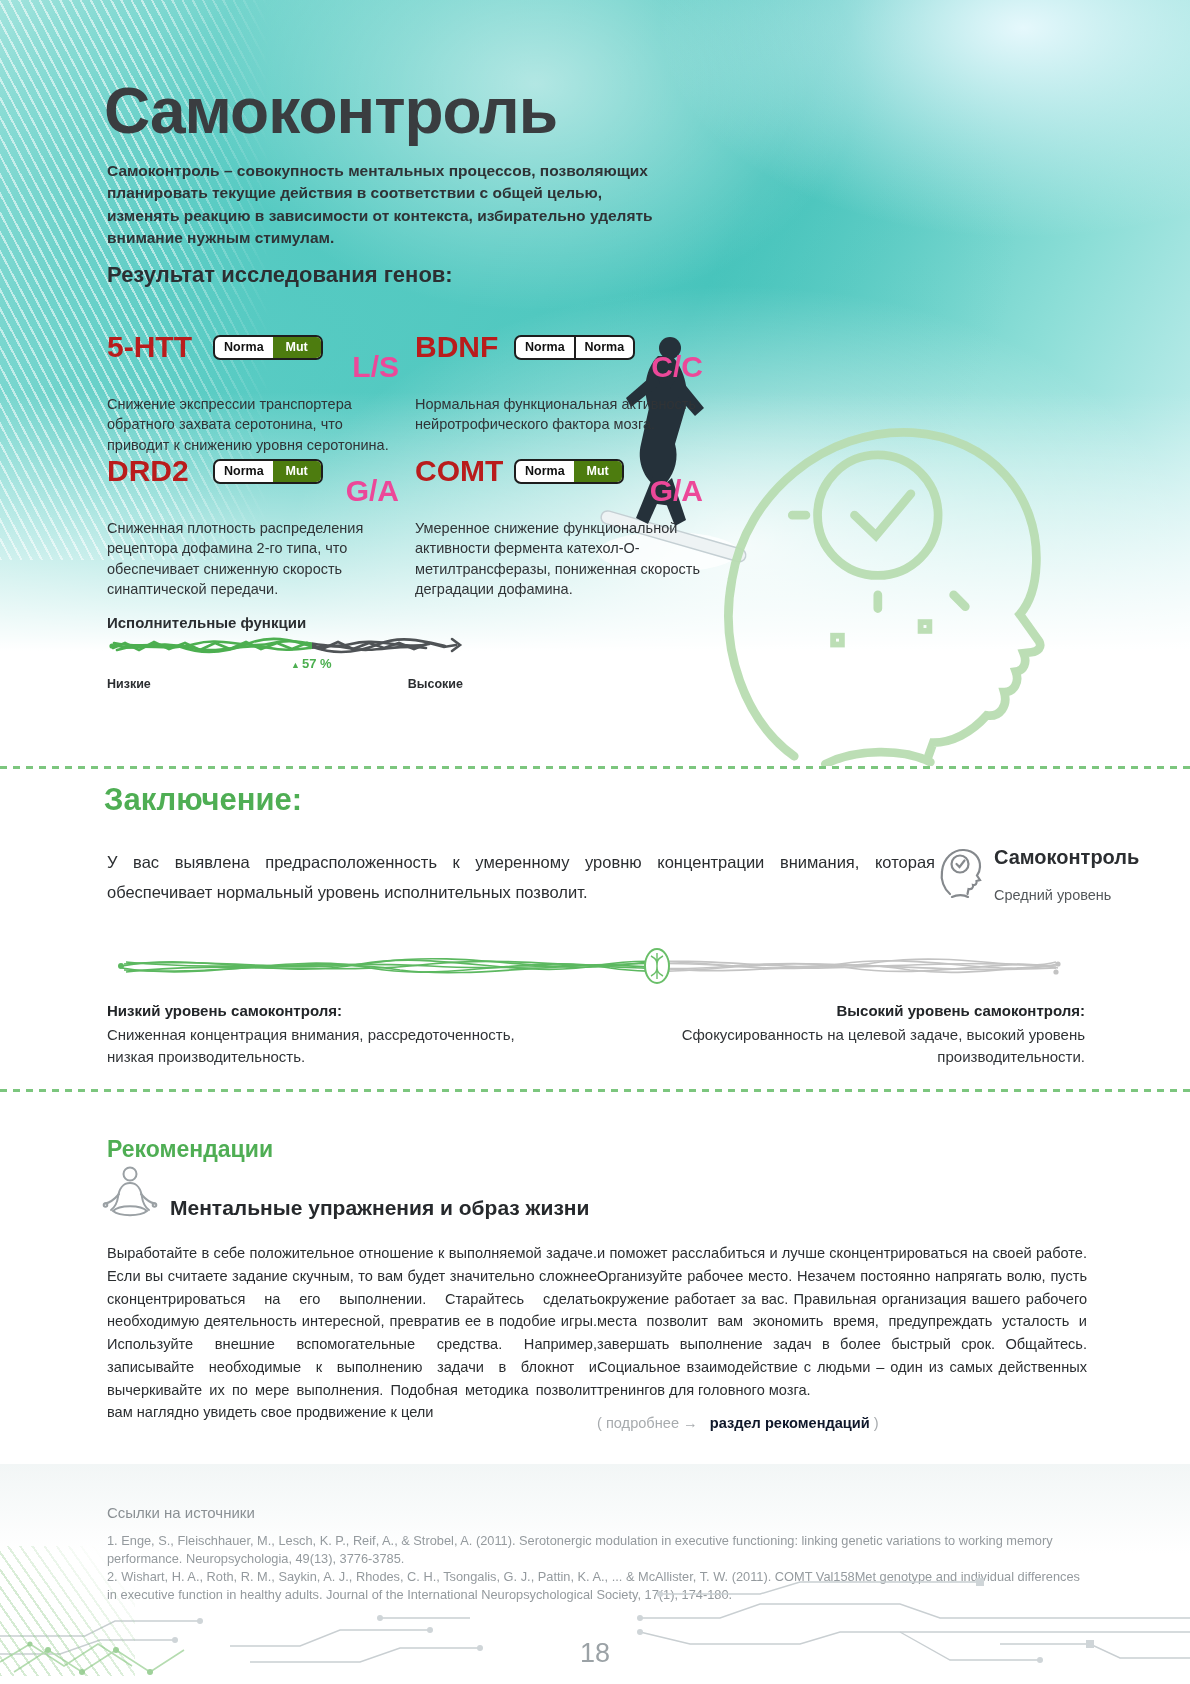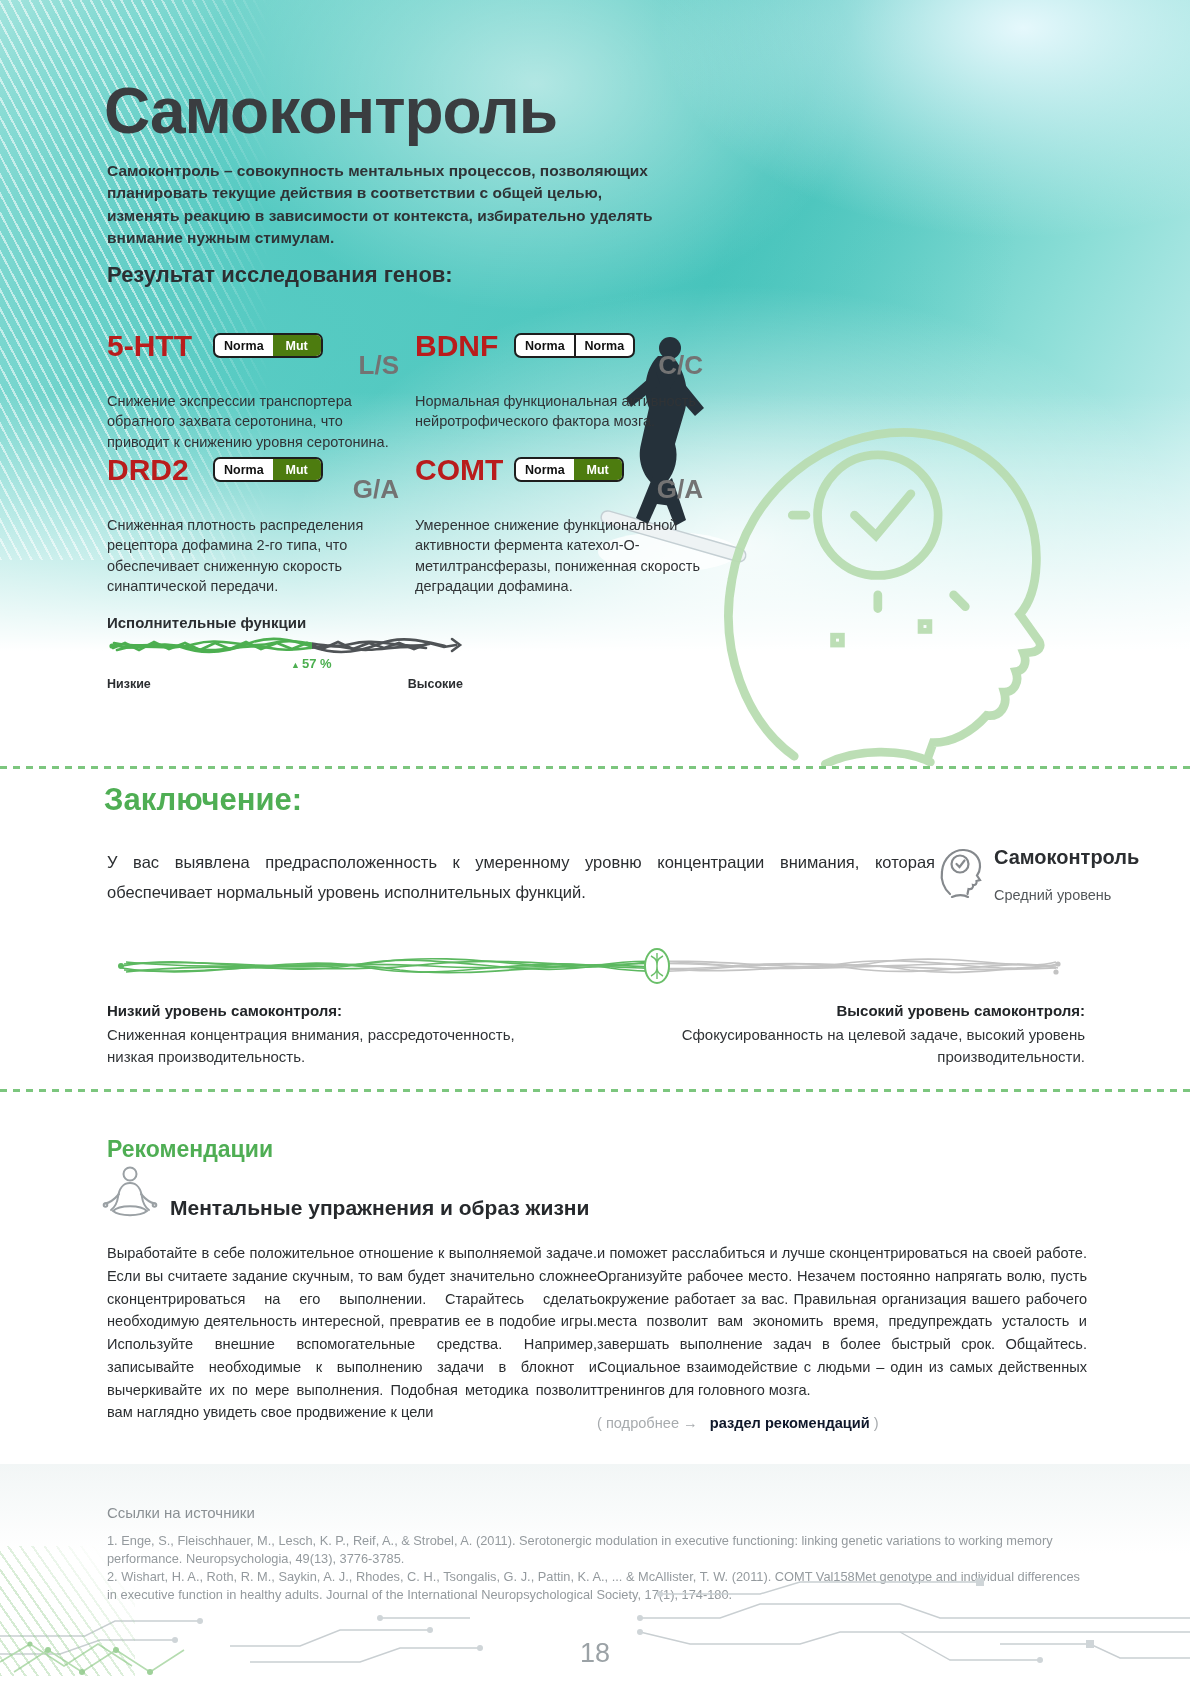--- a/index.html
+++ b/index.html
@@ -27,21 +27,21 @@
   .h-intro{position:absolute;left:107px;top:160px;width:560px;font-size:15.5px;line-height:1.45;font-weight:700;color:#2f3336;}
 
   
   .genes-h{position:absolute;left:107px;top:262px;font-size:22px;font-weight:700;color:#2c2f32;}
   .genes{position:absolute;left:107px;top:310px;width:600px;height:300px;}
   .gene{position:absolute;width:292px;}
   .g1{left:0;top:0;} .g2{left:308px;top:0;width:288px;} .g3{left:0;top:124px;} .g4{left:308px;top:124px;width:288px;}
   .ghead{display:flex;align-items:center;}
   .gname{font-size:30px;font-weight:700;color:#b91c1c;width:106px;}
   .g2 .gname,.g4 .gname{width:99px;}
-  .allele{margin-left:auto;font-size:26px;font-weight:700;color:#737373;margin-top:40px;}
+  .allele{margin-left:auto;font-size:30px;font-weight:700;color:#ec4899;margin-top:40px;}
   .badge{display:flex;border:2px solid #1d1d1d;border-radius:7px;background:#fff;height:25px;overflow:hidden;}
   .bcell{display:flex;align-items:center;justify-content:center;padding:0 9px;font-size:12.5px;font-weight:700;color:#111;min-width:48px;}
   .bcell.dark{background:#4d7c0f;color:#fff;}
   .bcell.sep{border-left:2px solid #1d1d1d;}
   .gdesc{margin-top:10px;font-size:14.5px;line-height:1.4;color:#303336;}
 
   
   .exec{position:absolute;left:107px;top:614px;width:356px;}
   .exec-label{font-size:15px;font-weight:700;color:#2b2e31;}
   .exec-svg{display:block;margin-top:2px;}
@@ -205,21 +205,21 @@
     <div class="exec-marker"><span class="tri"></span><span>57 %</span></div>
     <div class="exec-ends">
       <span>Низкие</span>
       <span>Высокие</span>
     </div>
   </div>
 
   <div class="dash d1"></div>
 
   <div class="concl-h">Заключение:</div>
-  <div class="concl-t">У вас выявлена предрасположенность к умеренному уровню концентрации внимания, которая обеспечивает нормальный уровень исполнительных функций.</div>
+  <div class="concl-t">У вас выявлена предрасположенность к умеренному уровню концентрации внимания, которая обеспечивает нормальный уровень исполнительных позволит.</div>
 
   <div class="concl-badge">
     <svg width="46" height="52" viewBox="0 0 46 52" fill="none" stroke="#85898d" stroke-width="2.2" stroke-linecap="round">
       <path d="M12 48 C6 43 2.5 34 4 25 C5.5 12 15 3.5 26 4 C36 4.5 42.5 12 42 21 C41.8 25 40.5 27.5 39 29.5 L42 34 L38.5 35 C39 38 37.5 39.5 35 39 C35.5 42 33.5 43.8 30.5 43 L29.5 48"></path>
       <path d="M14 51 C19 48.5 26 48.5 30 51"></path>
       <circle cx="22" cy="18" r="8.5"></circle>
       <path d="M18.5 18 L21.5 21 L26.5 14.5"></path>
     </svg>
     <div class="cb-txt">
       <div class="cb-title">Самоконтроль</div>

